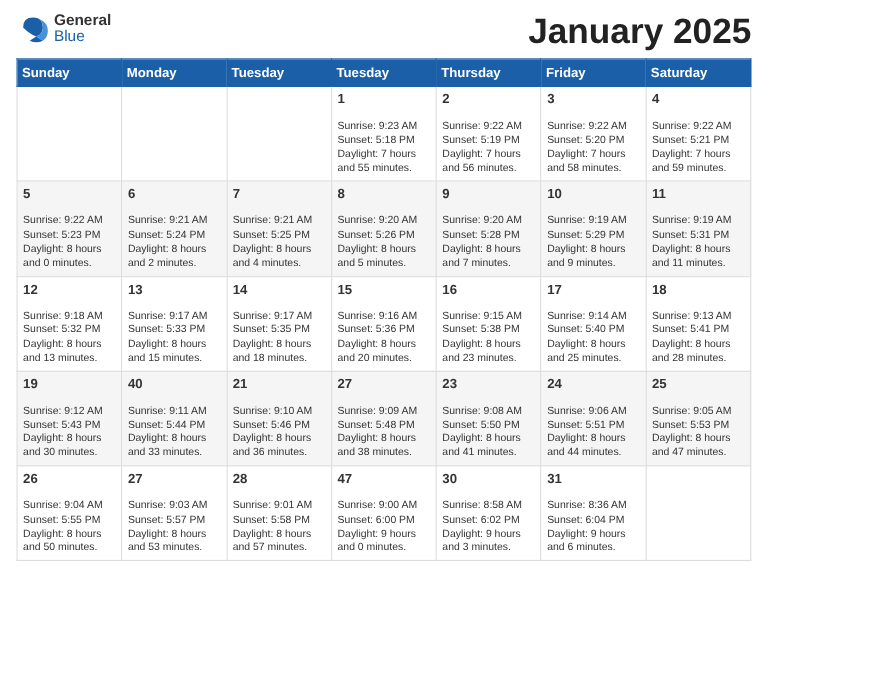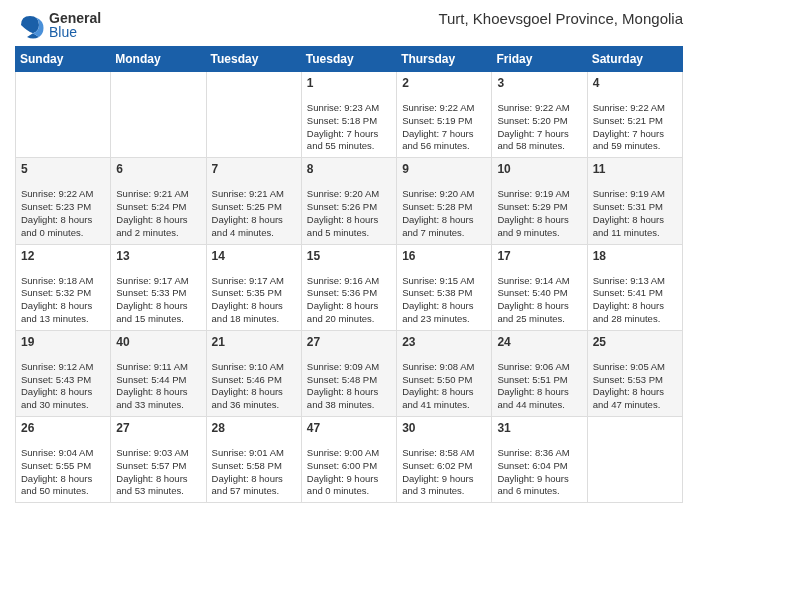--- a/index.html
+++ b/index.html
@@ -112,21 +112,21 @@
       <svg class="logo-icon" viewBox="0 0 40 40" xmlns="http://www.w3.org/2000/svg">
         <path d="M8 20 Q8 8 20 8 Q32 8 32 20 Q32 28 24 31 L32 36 Q24 40 16 36 L24 31 Q16 28 8 20Z" fill="#1a5fa8"></path>
         <path d="M24 31 L32 36 Q38 32 38 24 Q38 14 28 10 Q32 14 32 20 Q32 28 24 31Z" fill="#4a90d9"></path>
       </svg>
       <div class="logo-text">
         <span class="logo-general">General</span>
         <span class="logo-blue">Blue</span>
       </div>
     </div>
     <div class="title-section">
-      <div class="location">Turt, Khoevsgoel Province, Mongolia</div>
+      <div class="month-title">January 2025</div>
     </div>
   </div>
 
   <table class="calendar">
     <thead>
       <tr>
         <th>Sunday</th>
         <th>Monday</th>
         <th>Tuesday</th>
         <th>Tuesday</th>

